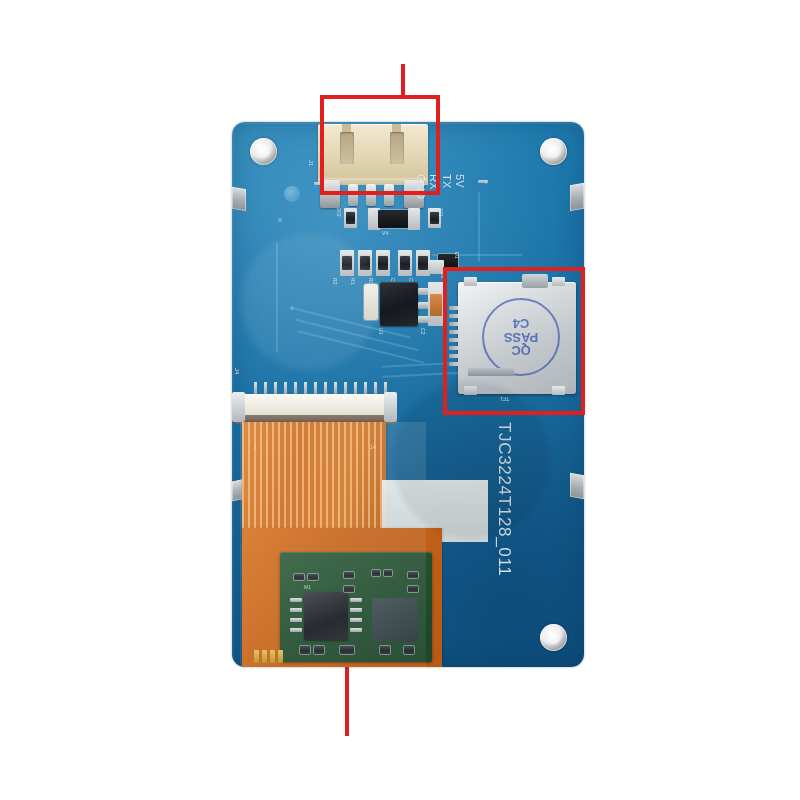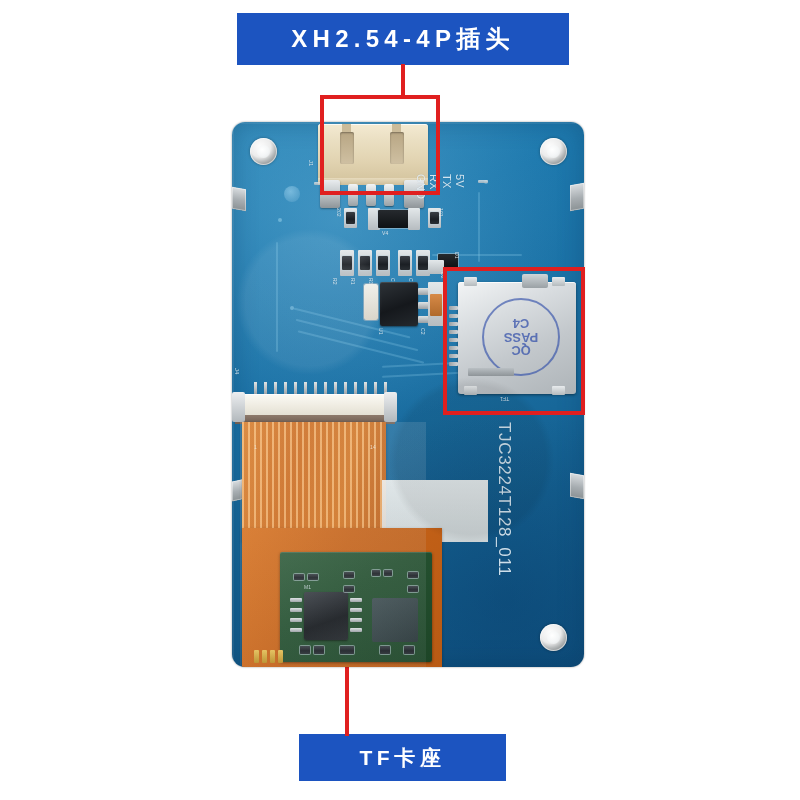--- a/index.html
+++ b/index.html
@@ -155,24 +155,22 @@
   
   #glass{position:absolute;left:8px;top:300px;width:186px;height:256px;
       background:linear-gradient(160deg,rgba(232,236,238,.16),rgba(180,190,198,.08));
       pointer-events:none;}
 </style>
 </head>
 <body>
 
 <div id="stage">
 
-  <div class="callout" id="callout-top">XH2.54-4P插头</div>
   <div class="lead lead-v" style="left:401px;top:64px;height:33px;"></div>
 
-  <div class="callout" id="callout-bottom">TF卡座</div>
   <div class="lead lead-v" style="left:401px;top:415px;height:65px;"></div>
   <div class="lead lead-h" style="left:345px;top:478px;width:60px;"></div>
   <div class="lead lead-v" style="left:345px;top:478px;height:258px;"></div>
 
   <div id="board">
 
     <div class="edge-hl" style="left:0;top:0;width:352px;height:2px;opacity:.25;"></div>
     <div class="edge-hl" style="left:0;top:0;width:2px;height:545px;opacity:.22;"></div>
 
     <div class="hole" style="left:18px;top:16px;">

